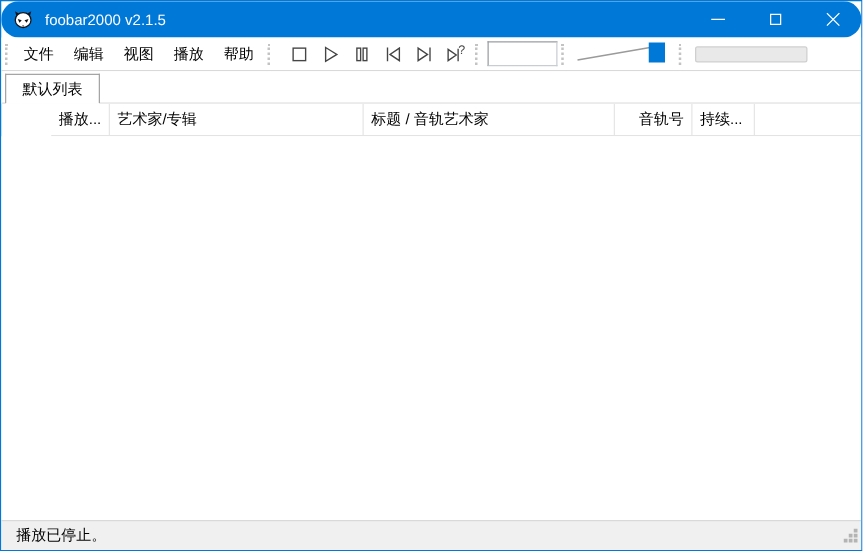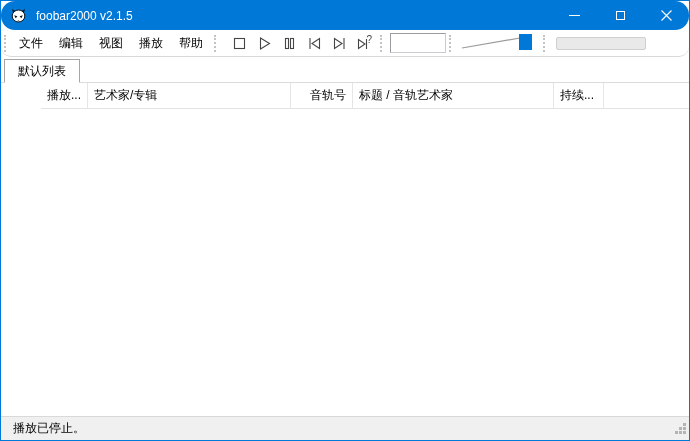--- a/index.html
+++ b/index.html
@@ -23,21 +23,21 @@
   }
   .app-icon{margin-left:9px;width:17px;height:17px;flex:0 0 auto;}
   .title-text{margin-left:9px;font-size:12px;color:#fff;white-space:nowrap;}
   .caption-buttons{margin-left:auto;display:flex;height:100%;}
   .caption-btn{width:46px;height:100%;display:flex;align-items:center;justify-content:center;background:transparent;border:none;padding:0;cursor:default;}
   .glyph-minimize{width:11px;height:1px;background:#fff;display:block;}
   .glyph-maximize{width:9px;height:9px;border:1px solid #fff;display:block;}
   
   .toolbar{
     height:27px;flex:0 0 27px;background:#fff;border-bottom:1px solid var(--line);
-    display:flex;align-items:center;border-radius:10px;
+    display:flex;align-items:center;
   }
   .gripper{width:4px;height:17px;border-left:2px dotted #c3c3c3;margin:0 3px 0 3px;flex:0 0 auto;}
   .menu-items{display:flex;align-items:center;height:100%;}
   .menu-item{padding:0 8px;height:100%;display:flex;align-items:center;white-space:nowrap;cursor:default;}
   .transport{display:flex;align-items:center;margin-left:6px;}
   .tb-btn{width:25px;height:24px;display:flex;align-items:center;justify-content:center;background:transparent;border:none;padding:0;}
   .tb-btn svg{display:block;}
   .searchbox{
     width:56px;height:20px;margin-left:3px;
     border:1px solid #999da3;border-right-color:#c9cdd2;border-bottom-color:#c9cdd2;
@@ -189,22 +189,22 @@
     <div class="seekbar"></div>
   </div>
 
   <div class="tabstrip" id="tabstrip">
       <div class="tab">默认列表</div>
     </div>
 
   <div class="plheader" id="plheader">
       <div class="plcol" style="width: 47px;">播放...</div>
       <div class="plcol" style="width: 203px;">艺术家/专辑</div>
+      <div class="plcol" style="width: 201px;">标题 / 音轨艺术家</div>
       <div class="plcol align-right" style="width: 62px;">音轨号</div>
-      <div class="plcol" style="width: 201px;">标题 / 音轨艺术家</div>
       <div class="plcol" style="width: 50px;">持续...</div>
       <div class="plcol flexfill"></div>
     </div>
 
   <div class="playlist"></div>
 
   <div class="statusbar">
     <span class="status-text">播放已停止。</span>
     <span class="resize-grip">
       <svg width="13" height="13" viewBox="0 0 13 13">

